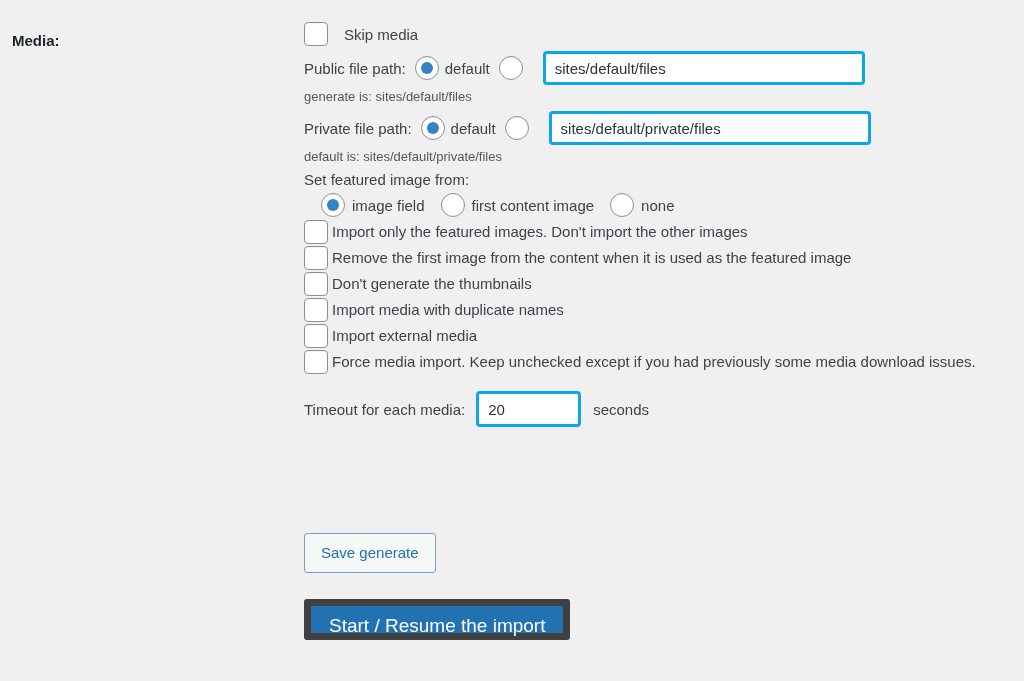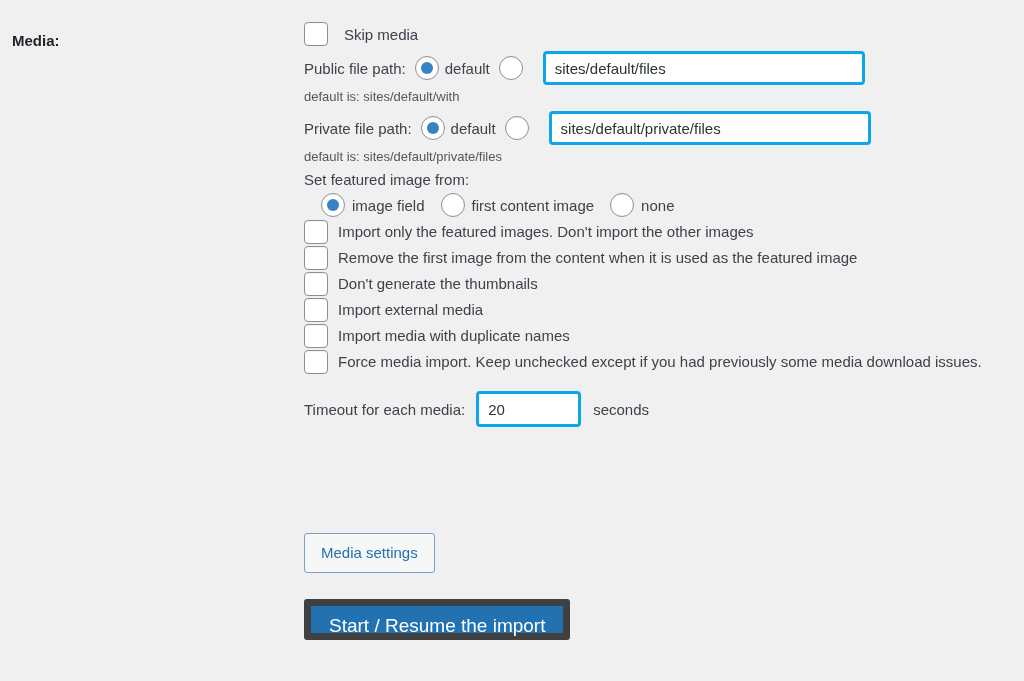--- a/index.html
+++ b/index.html
@@ -140,21 +140,21 @@
     font-size: 15px;
     color: #3c434a;
     margin: 0 16px 0 7px;
     white-space: nowrap;
   }
   .radio-line .rlabel:last-child { margin-right: 0; }
 
   .check-line {
     display: flex;
     align-items: flex-start;
-    gap: 10px;
+    gap: 4px;
     min-height: 26px;
     line-height: 26px;
   }
   .check-line .ctext {
     font-size: 15px;
     color: #3c434a;
     line-height: 26px;
   }
   .check-line .cb { margin-top: 1px; }
 
@@ -225,21 +225,21 @@
     <span class="lbl">Skip media</span>
   </div>
 
   <div class="path-row">
     <span class="plabel">Public file path:</span>
     <span class="rb checked"></span>
     <span class="dflt">default</span>
     <span class="rb"></span>
     <input class="txtinput" style="width: 322px;" type="text" value="sites/default/files">
   </div>
-  <div class="hint">default is: sites/default/with</div>
+  <div class="hint">generate is: sites/default/files</div>
 
   <div class="path-row">
     <span class="plabel">Private file path:</span>
     <span class="rb checked"></span>
     <span class="dflt">default</span>
     <span class="rb"></span>
     <input class="txtinput" style="width: 322px;" type="text" value="sites/default/private/files">
   </div>
   <div class="hint">default is: sites/default/private/files</div>
 
@@ -260,34 +260,34 @@
   <div class="check-line">
     <span class="cb"></span>
     <span class="ctext">Remove the first image from the content when it is used as the featured image</span>
   </div>
   <div class="check-line">
     <span class="cb"></span>
     <span class="ctext">Don't generate the thumbnails</span>
   </div>
   <div class="check-line">
     <span class="cb"></span>
+    <span class="ctext">Import media with duplicate names</span>
+  </div>
+  <div class="check-line">
+    <span class="cb"></span>
     <span class="ctext">Import external media</span>
-  </div>
-  <div class="check-line">
-    <span class="cb"></span>
-    <span class="ctext">Import media with duplicate names</span>
   </div>
   <div class="check-line">
     <span class="cb"></span>
     <span class="ctext">Force media import. Keep unchecked except if you had previously some media download issues.</span>
   </div>
 
   <div class="timeout-row">
     <span class="tlabel">Timeout for each media:</span>
     <input class="txtinput" type="text" value="20" style="">
     <span class="tsuffix">seconds</span>
   </div>
 
 </div>
 
-<button class="btn-secondary">Media settings</button>
+<button class="btn-secondary">Save generate</button>
 
 <button class="btn-primary">Start / Resume the import</button>
 
 </body></html>

